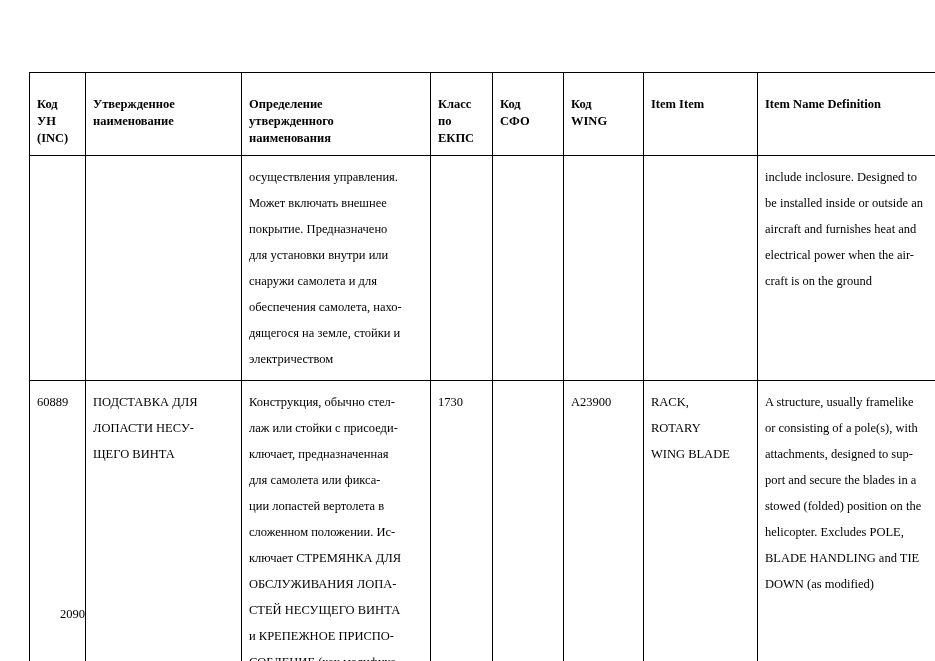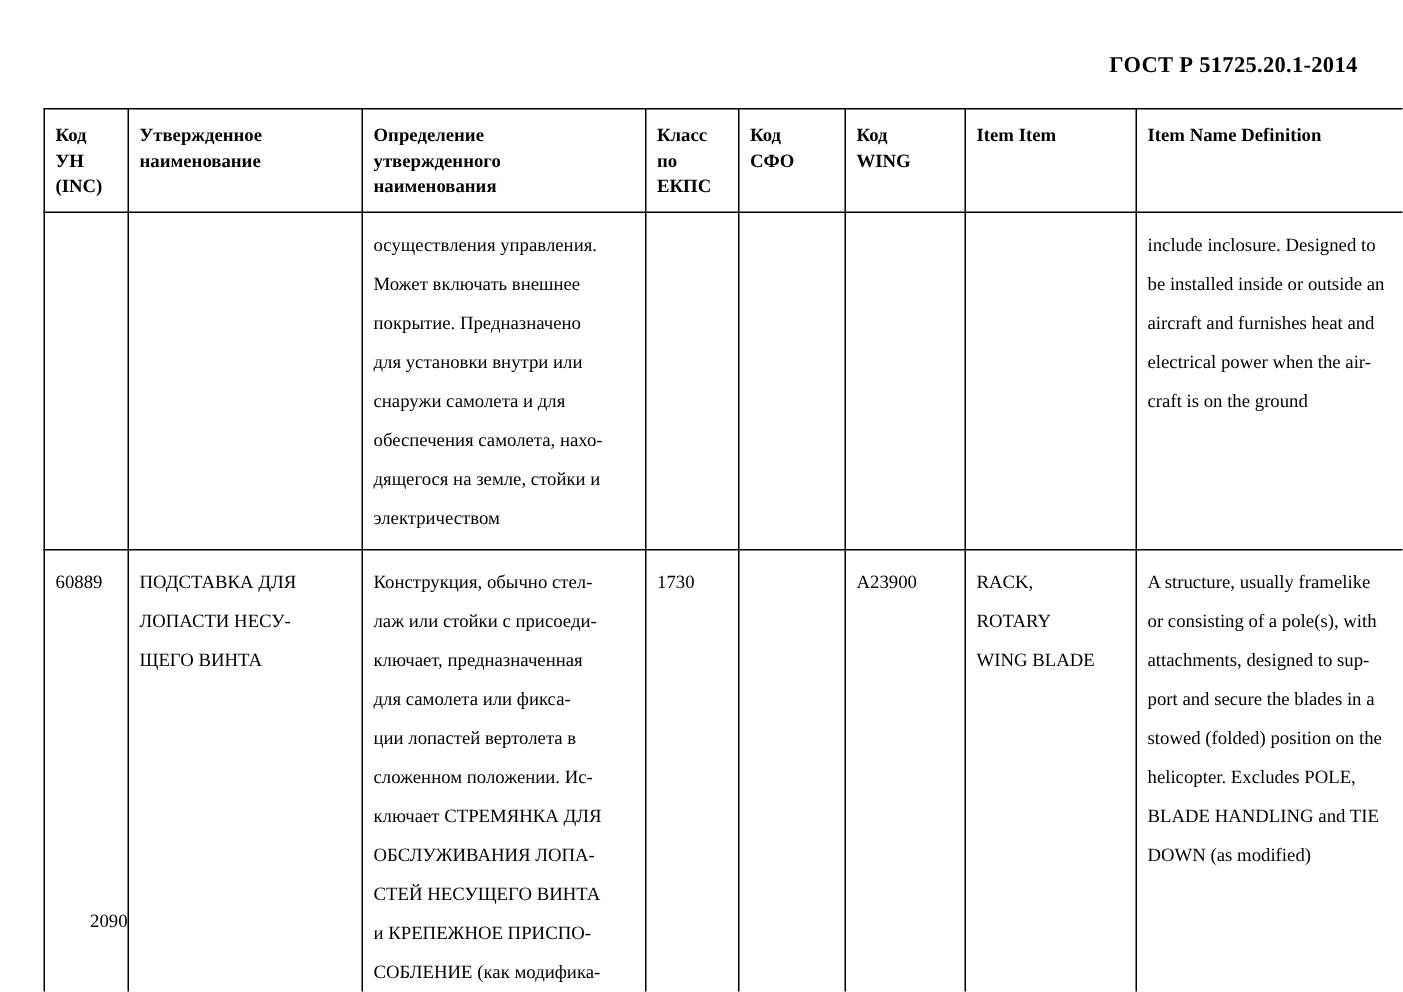--- a/index.html
+++ b/index.html
@@ -42,21 +42,21 @@
     vertical-align: top;
     padding: 8px 6px 8px 7px;
     font-size: 12.5px;
     line-height: 26px;
     font-weight: normal;
     text-align: left;
   }
   table.main thead th {
     font-weight: bold;
     line-height: 17px;
-    padding-top: 9px;
+    padding-top: 23px;
     font-size: 12.5px;
   }
   .c0 { width: 42px; }
   .c1 { width: 142px; }
   .c2 { width: 175px; }
   .c3 { width: 48px; }
   .c4 { width: 57px; }
   .c5 { width: 66px; }
   .c6 { width: 100px; }
   .c7 { width: 180px; }
@@ -70,21 +70,20 @@
     top: 607px;
     font-size: 12.5px;
     margin-left: 30px;
   }
 </style>
 </head>
 <body>
 
 <div class="page">
 
-  <div class="doc-header">ГОСТ Р 51725.20.1-2014</div>
 
   <table class="main">
     <thead>
       <tr>
         <th class="c0 cell-lines">
             <div>Код</div>
             <div>УН</div>
             <div>(INC)</div>
           </th>
         <th class="c1 cell-lines">

